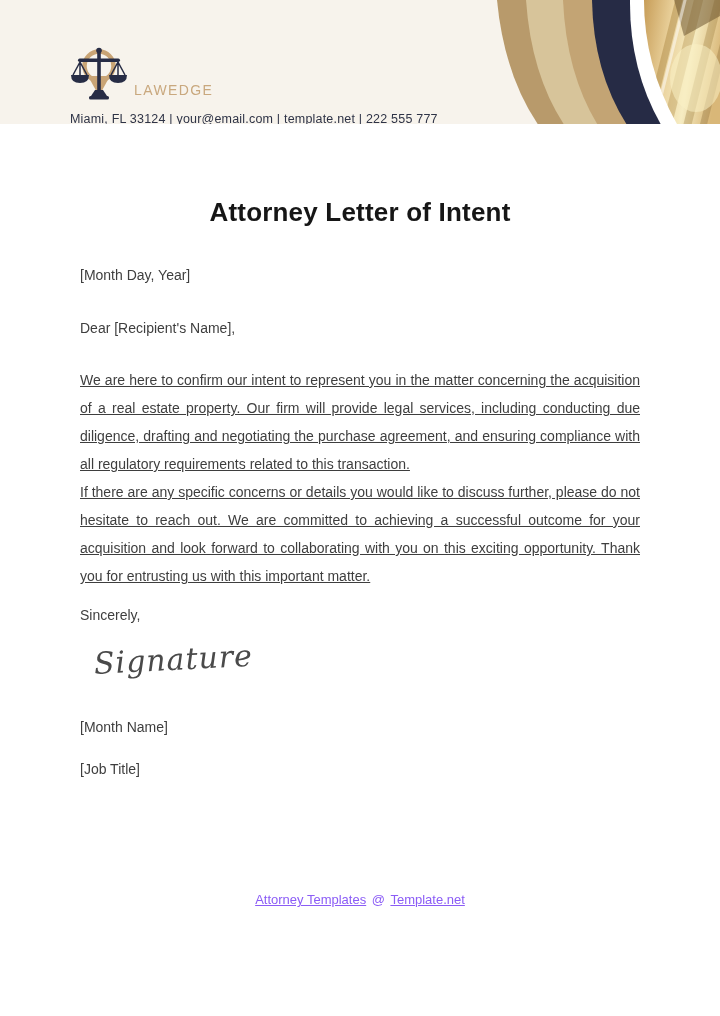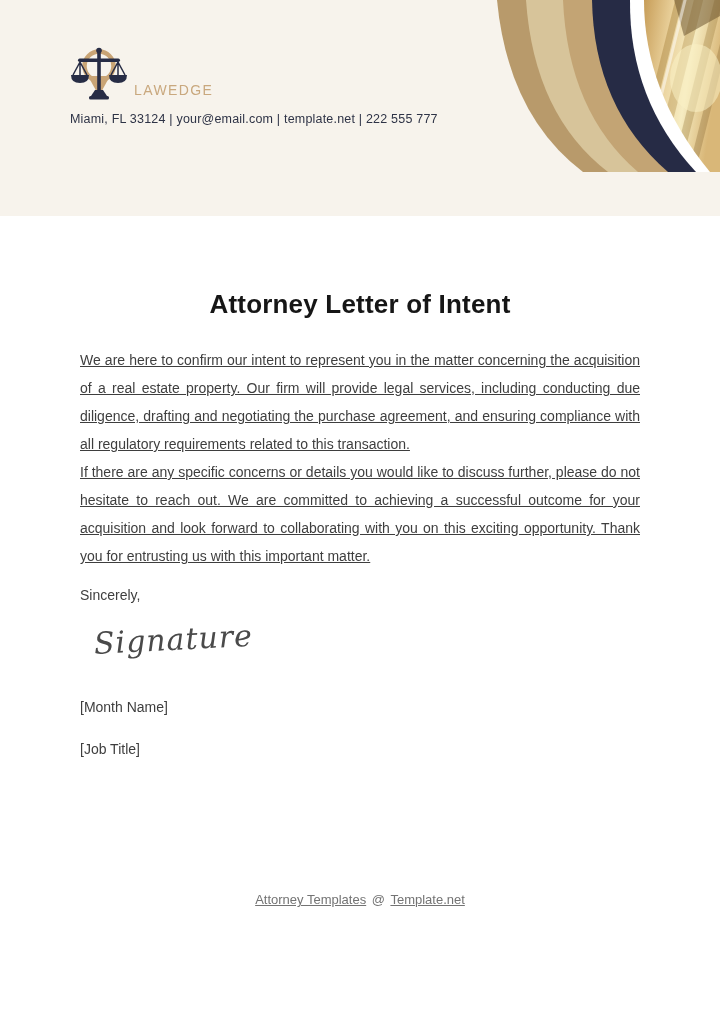--- a/index.html
+++ b/index.html
@@ -10,21 +10,21 @@
     height: 1016px;
     background: #ffffff;
     font-family: "Liberation Sans", sans-serif;
     color: #3e3e3e;
     overflow: hidden;
   }
 
   
   .letterhead {
     position: relative;
-    height: 216px;
+    height: 124px;
     background: #f7f3ec;
     overflow: hidden;
   }
   .corner-art {
     position: absolute;
     top: 0; right: 0;
     width: 232px; height: 172px;
     display: block;
   }
   .brand {
@@ -101,21 +101,21 @@
   
   .page-footer {
     position: absolute;
     left: 0; right: 0;
     top: 891px;
     text-align: center;
     font-size: 13px;
     line-height: 18px;
   }
   .page-footer a, .page-footer .at-sep {
-    color: #737373;
+    color: #8b5cf6;
   }
   .page-footer a { text-decoration: underline; cursor: pointer; }
   .page-footer .at-sep { text-decoration: none; padding: 0 2px; }
 </style>
 </head>
 <body>
 
 <div class="page">
 
   <header class="letterhead">
@@ -165,21 +165,23 @@
       </svg>
       <span class="brand-name">LAWEDGE</span>
     </div>
 
     <div class="contact-line">Miami, FL 33124 | your@email.com | template.net | 222 555 777</div>
   </header>
 
   <main class="letter">
     <h1 class="letter-title">Attorney Letter of Intent</h1>
 
-
+    <p class="line date-line">[Month Day, Year]</p>
+
+    <p class="line salutation">Dear [Recipient's Name],</p>
 
     <p class="para para-1">We are here to confirm our intent to represent you in the matter concerning the acquisition of a real estate property. Our firm will provide legal services, including conducting due diligence, drafting and negotiating the purchase agreement, and ensuring compliance with all regulatory requirements related to this transaction.</p>
 
     <p class="para para-2">If there are any specific concerns or details you would like to discuss further, please do not hesitate to reach out. We are committed to achieving a successful outcome for your acquisition and look forward to collaborating with you on this exciting opportunity. Thank you for entrusting us with this important matter.</p>
 
     <p class="line closing">Sincerely,</p>
 
     <div class="signature-script">Signature</div>
 
     <p class="line sender-name">[Month Name]</p>

